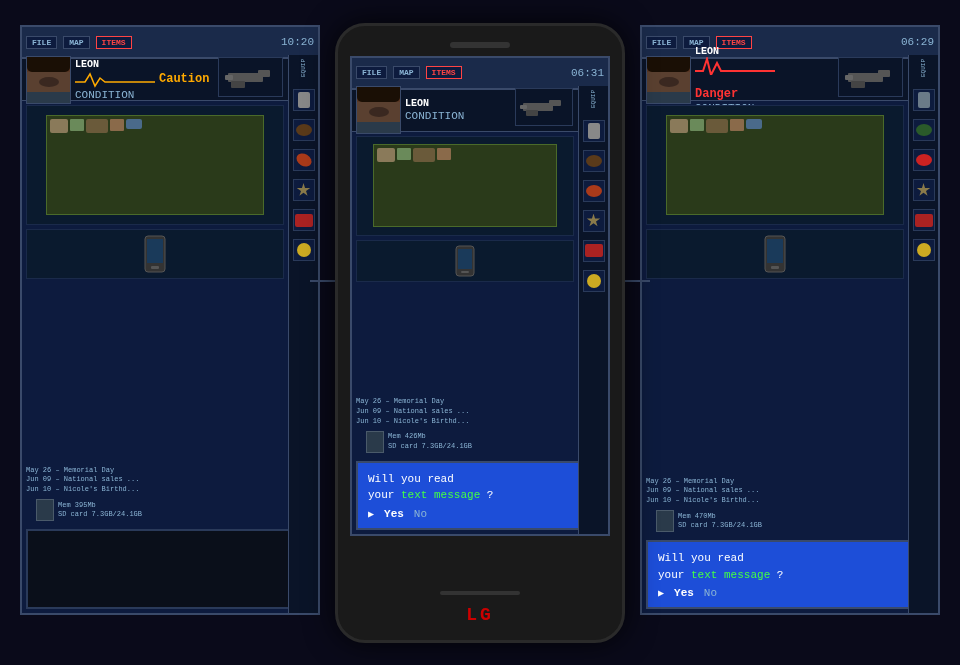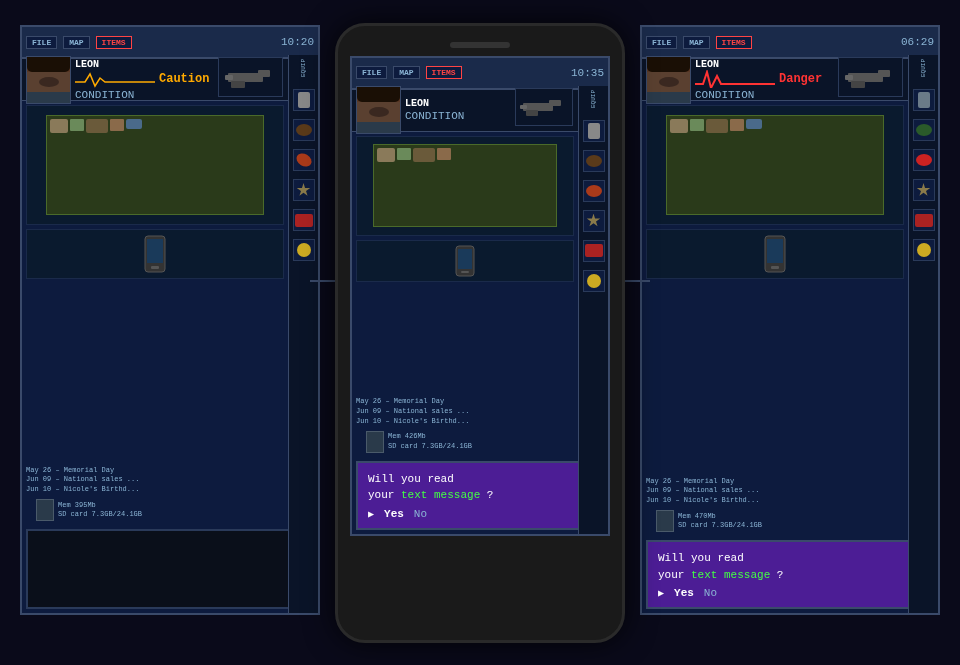--- a/index.html
+++ b/index.html
@@ -345,21 +345,21 @@
 
     .mem-text {
       color: #8ab4d4;
       font-size: 7px;
       font-family: 'Courier New', monospace;
       line-height: 1.3;
     }
 
     
     .dialog-box {
-      background: #4c1d95;
+      background: #1d4ed8;
       border: 2px solid #3a4a6a;
       padding: 8px 10px;
       margin: 4px;
     }
 
     .dialog-text {
       color: #ffffff;
       font-size: 11px;
       font-family: 'Courier New', monospace;
       line-height: 1.5;
@@ -586,21 +586,21 @@
           <div class="avatar-face">
             <div class="avatar-hair"></div>
             <div style="width:100%;height:20px;background:#5a4030;display:flex;align-items:center;justify-content:center;">
               <div style="width:20px;height:10px;background:#3a2820;border-radius:50%;"></div>
             </div>
             <div class="avatar-body"></div>
           </div>
         </div>
         <div class="char-name-block">
           <div class="char-name">LEON</div>
-          <div style="display:flex;align-items:center;gap:4px;">
+          <div style="display:flex;align-items:flex-start;gap:12px;flex-direction:column;">
             <svg class="health-ecg" viewBox="0 0 80 18">
               <polyline points="0,14 8,14 12,2 16,18 22,6 26,14 80,14" fill="none" stroke="#ff3333" stroke-width="2"></polyline>
             </svg>
             <span class="health-status status-danger">Danger</span>
           </div>
           <div class="condition-label">CONDITION</div>
         </div>
 
         <div style="position:absolute;right:35px;top:30px;width:65px;height:40px;background:#0a1428;border:1px solid #2a3a5a;display:flex;align-items:center;justify-content:center;">
           <svg width="55" height="28" viewBox="0 0 55 28">
@@ -689,21 +689,21 @@
     <div class="phone-top">
       <div class="phone-speaker"></div>
     </div>
     <div class="phone-screen">
       <div class="game-ui">
 
         <div class="top-bar">
           <button class="top-btn">FILE</button>
           <button class="top-btn">MAP</button>
           <button class="top-btn active">ITEMS</button>
-          <span class="top-time">10:35</span>
+          <span class="top-time">06:31</span>
         </div>
 
         <div class="char-info">
           <div class="char-avatar">
             <div class="avatar-face">
               <div class="avatar-hair"></div>
               <div style="width:100%;height:20px;background:#5a4030;display:flex;align-items:center;justify-content:center;">
                 <div style="width:20px;height:10px;background:#3a2820;border-radius:50%;"></div>
               </div>
               <div class="avatar-body"></div>
@@ -788,18 +788,22 @@
             <span>your </span><span class="highlight">text message</span><span> ?</span>
           </div>
           <div class="dialog-choices">
             <span class="choice-arrow">▶</span>
             <span class="choice-yes">Yes</span>
             <span class="choice-no">No</span>
           </div>
         </div>
       </div>
     </div>
+    <div class="phone-bottom">
+      <div class="phone-home-bar"></div>
+      <div class="lg-logo">LG</div>
+    </div>
   </div>
 
   <div class="connector connector-left"></div>
   <div class="connector connector-right"></div>
 
 </div>
 
 </body></html>

